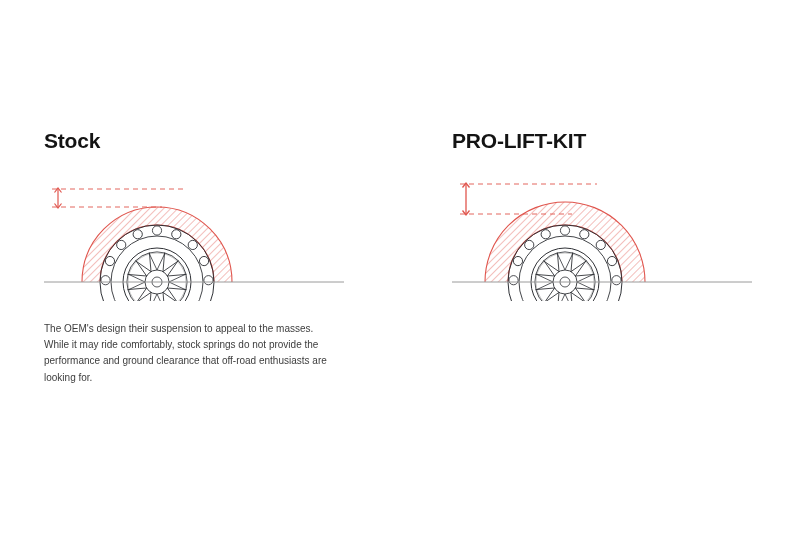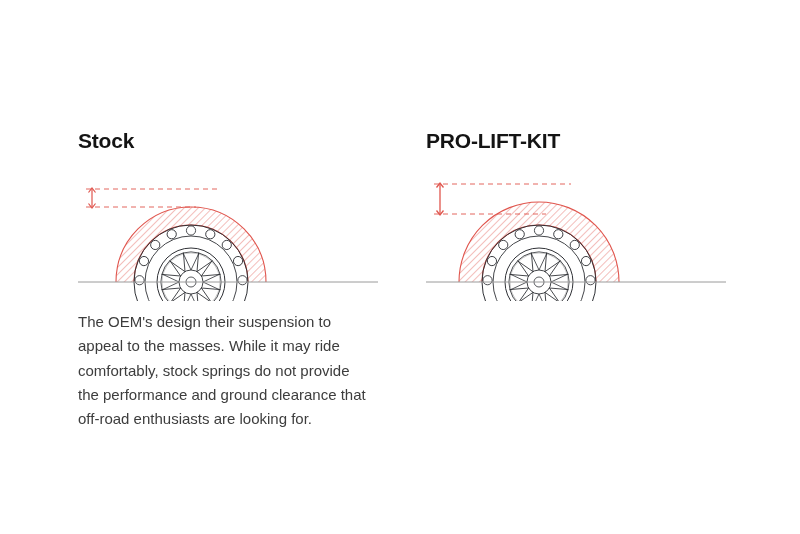--- a/index.html
+++ b/index.html
@@ -17,22 +17,22 @@
   }
   .stage {
     position: absolute;
     inset: 0;
   }
   .panel {
     position: absolute;
     top: 130px;
     width: 300px;
   }
-  .panel-left  { left: 78px; }
-  .panel-right { left: 426px; }
+  .panel-left  { left: 44px; }
+  .panel-right { left: 452px; }
 
   .panel-title {
     font-size: 21px;
     font-weight: bold;
     letter-spacing: -0.2px;
     color: #141414;
     margin: 0 0 28px 0;
     line-height: 1;
   }
 
@@ -40,22 +40,22 @@
     position: relative;
     width: 300px;
     height: 122px;
     margin: 0;
   }
   .figure svg {
     display: block;
   }
 
   .panel-body {
-    margin: 9px 0 0 0;
-    font-size: 15px;
+    margin: 20px 0 0 0;
+    font-size: 10px;
     line-height: 1.62;
     color: #3d3d3d;
     width: 288px;
   }
 </style>
 </head>
 <body>
 
 <div class="stage">
 

